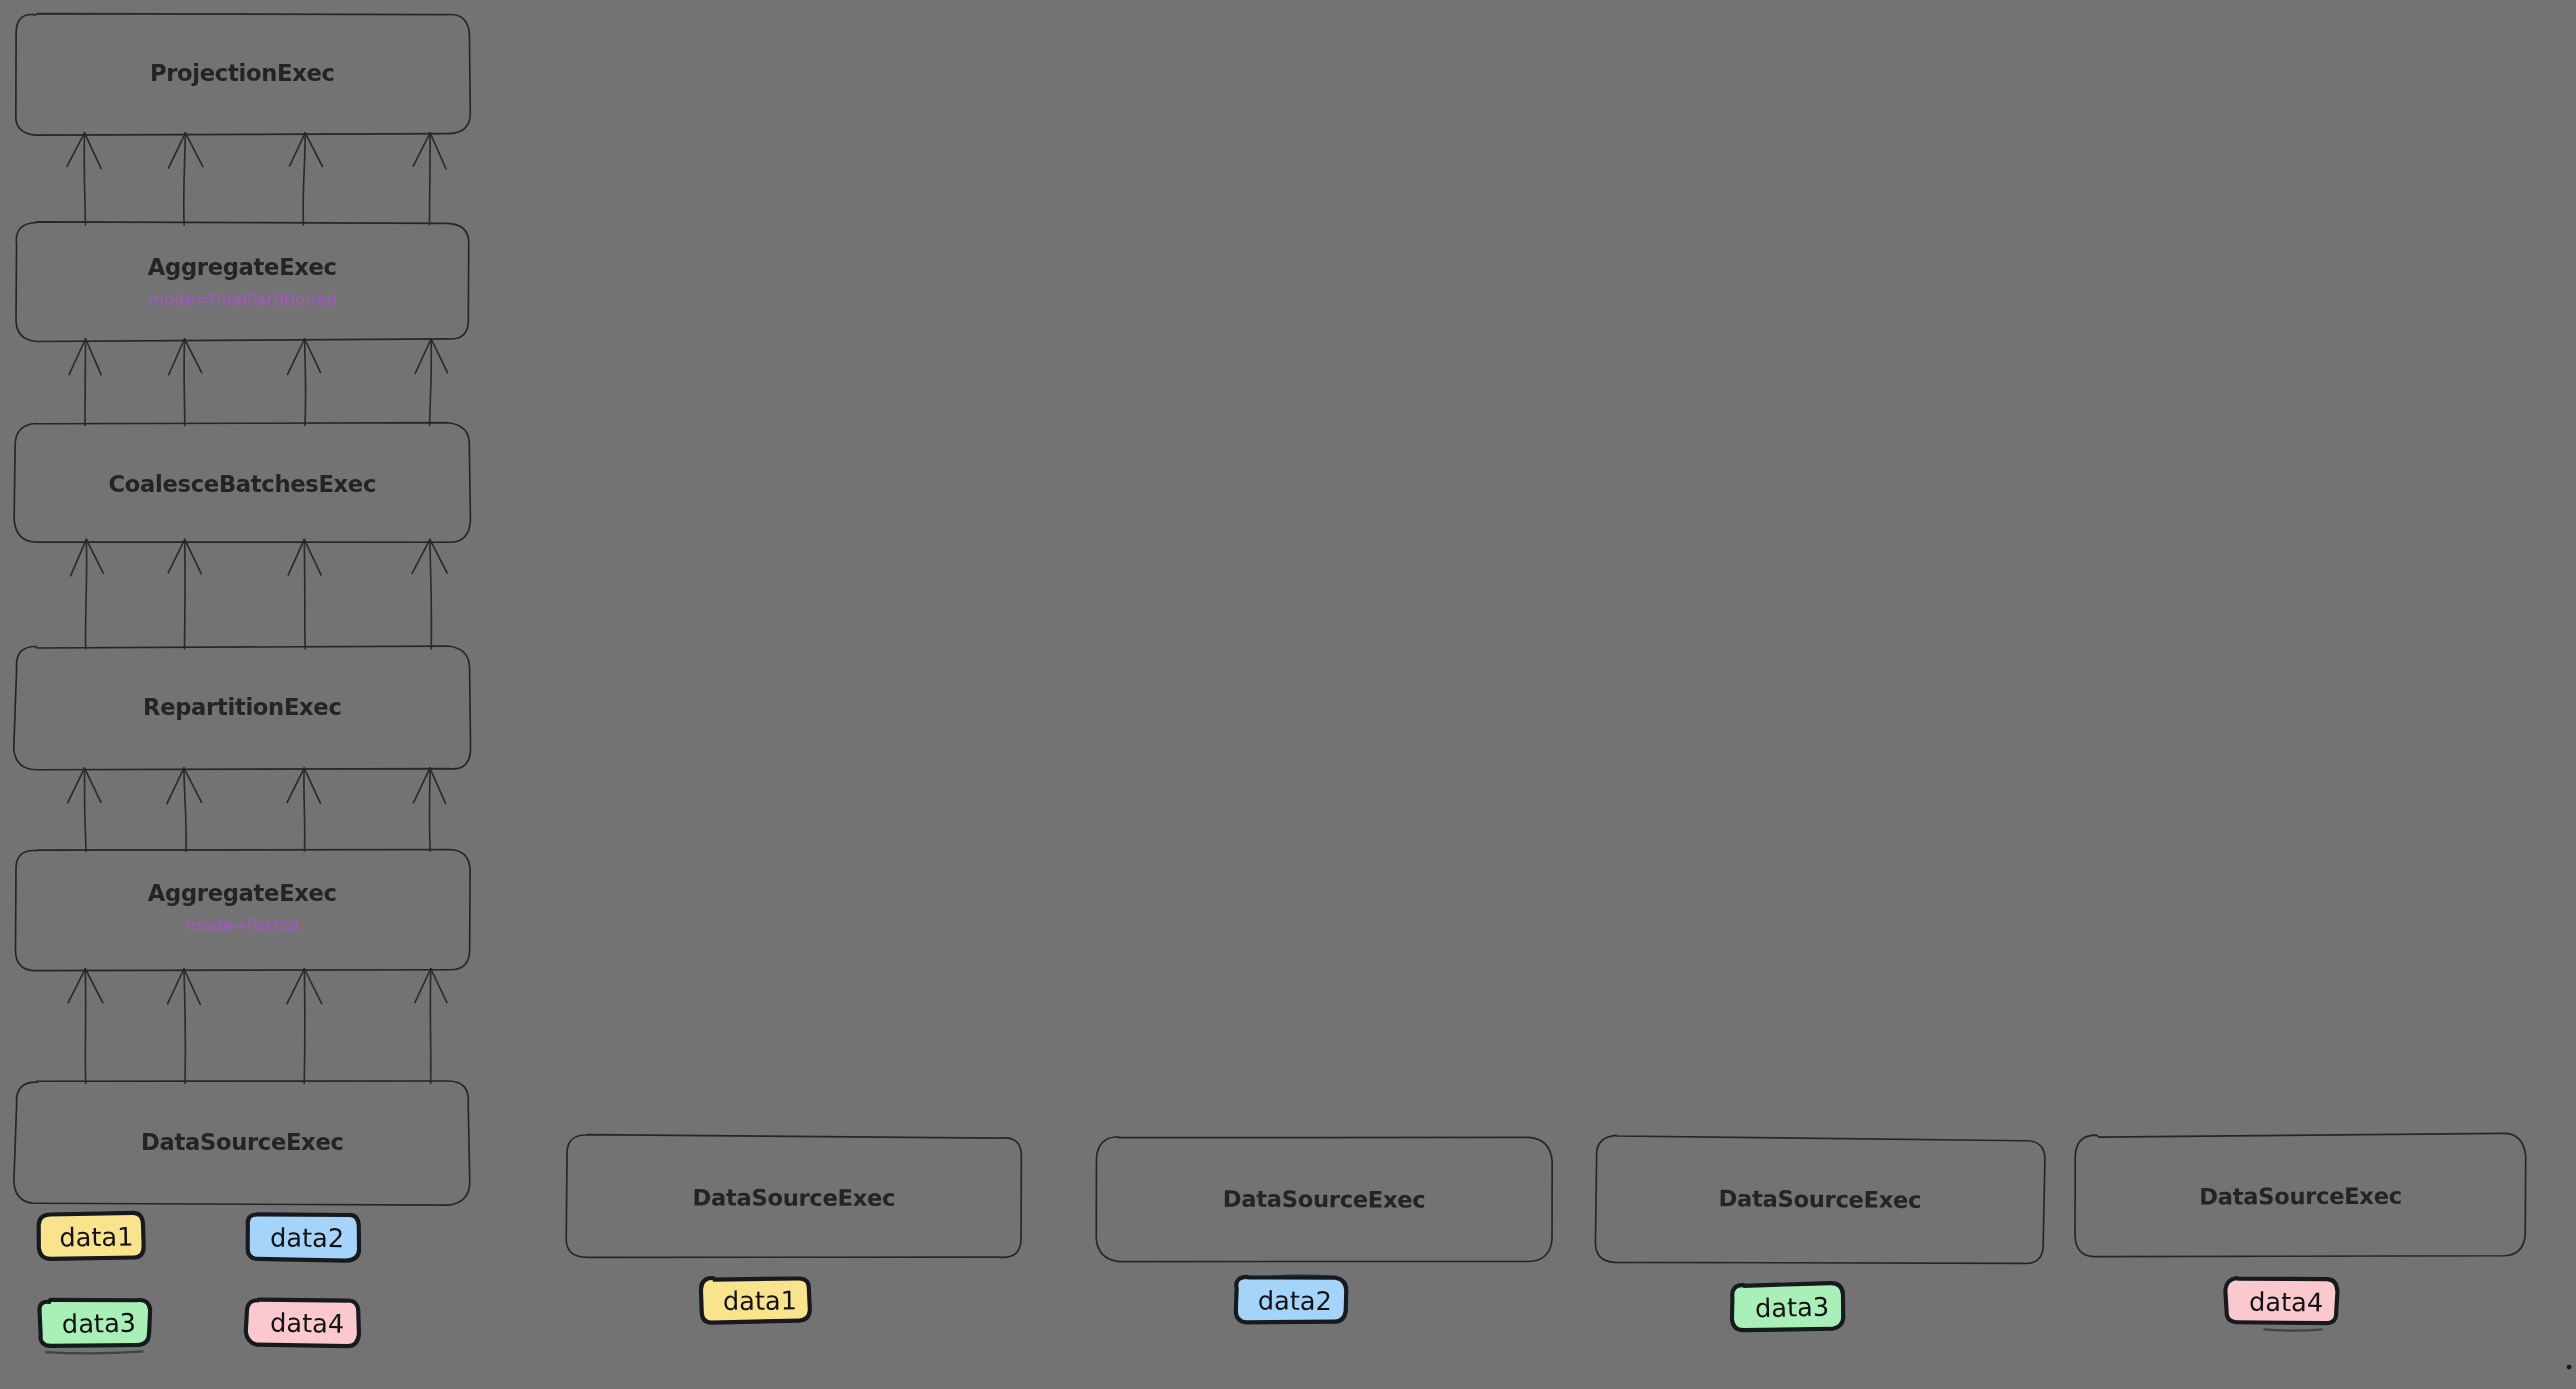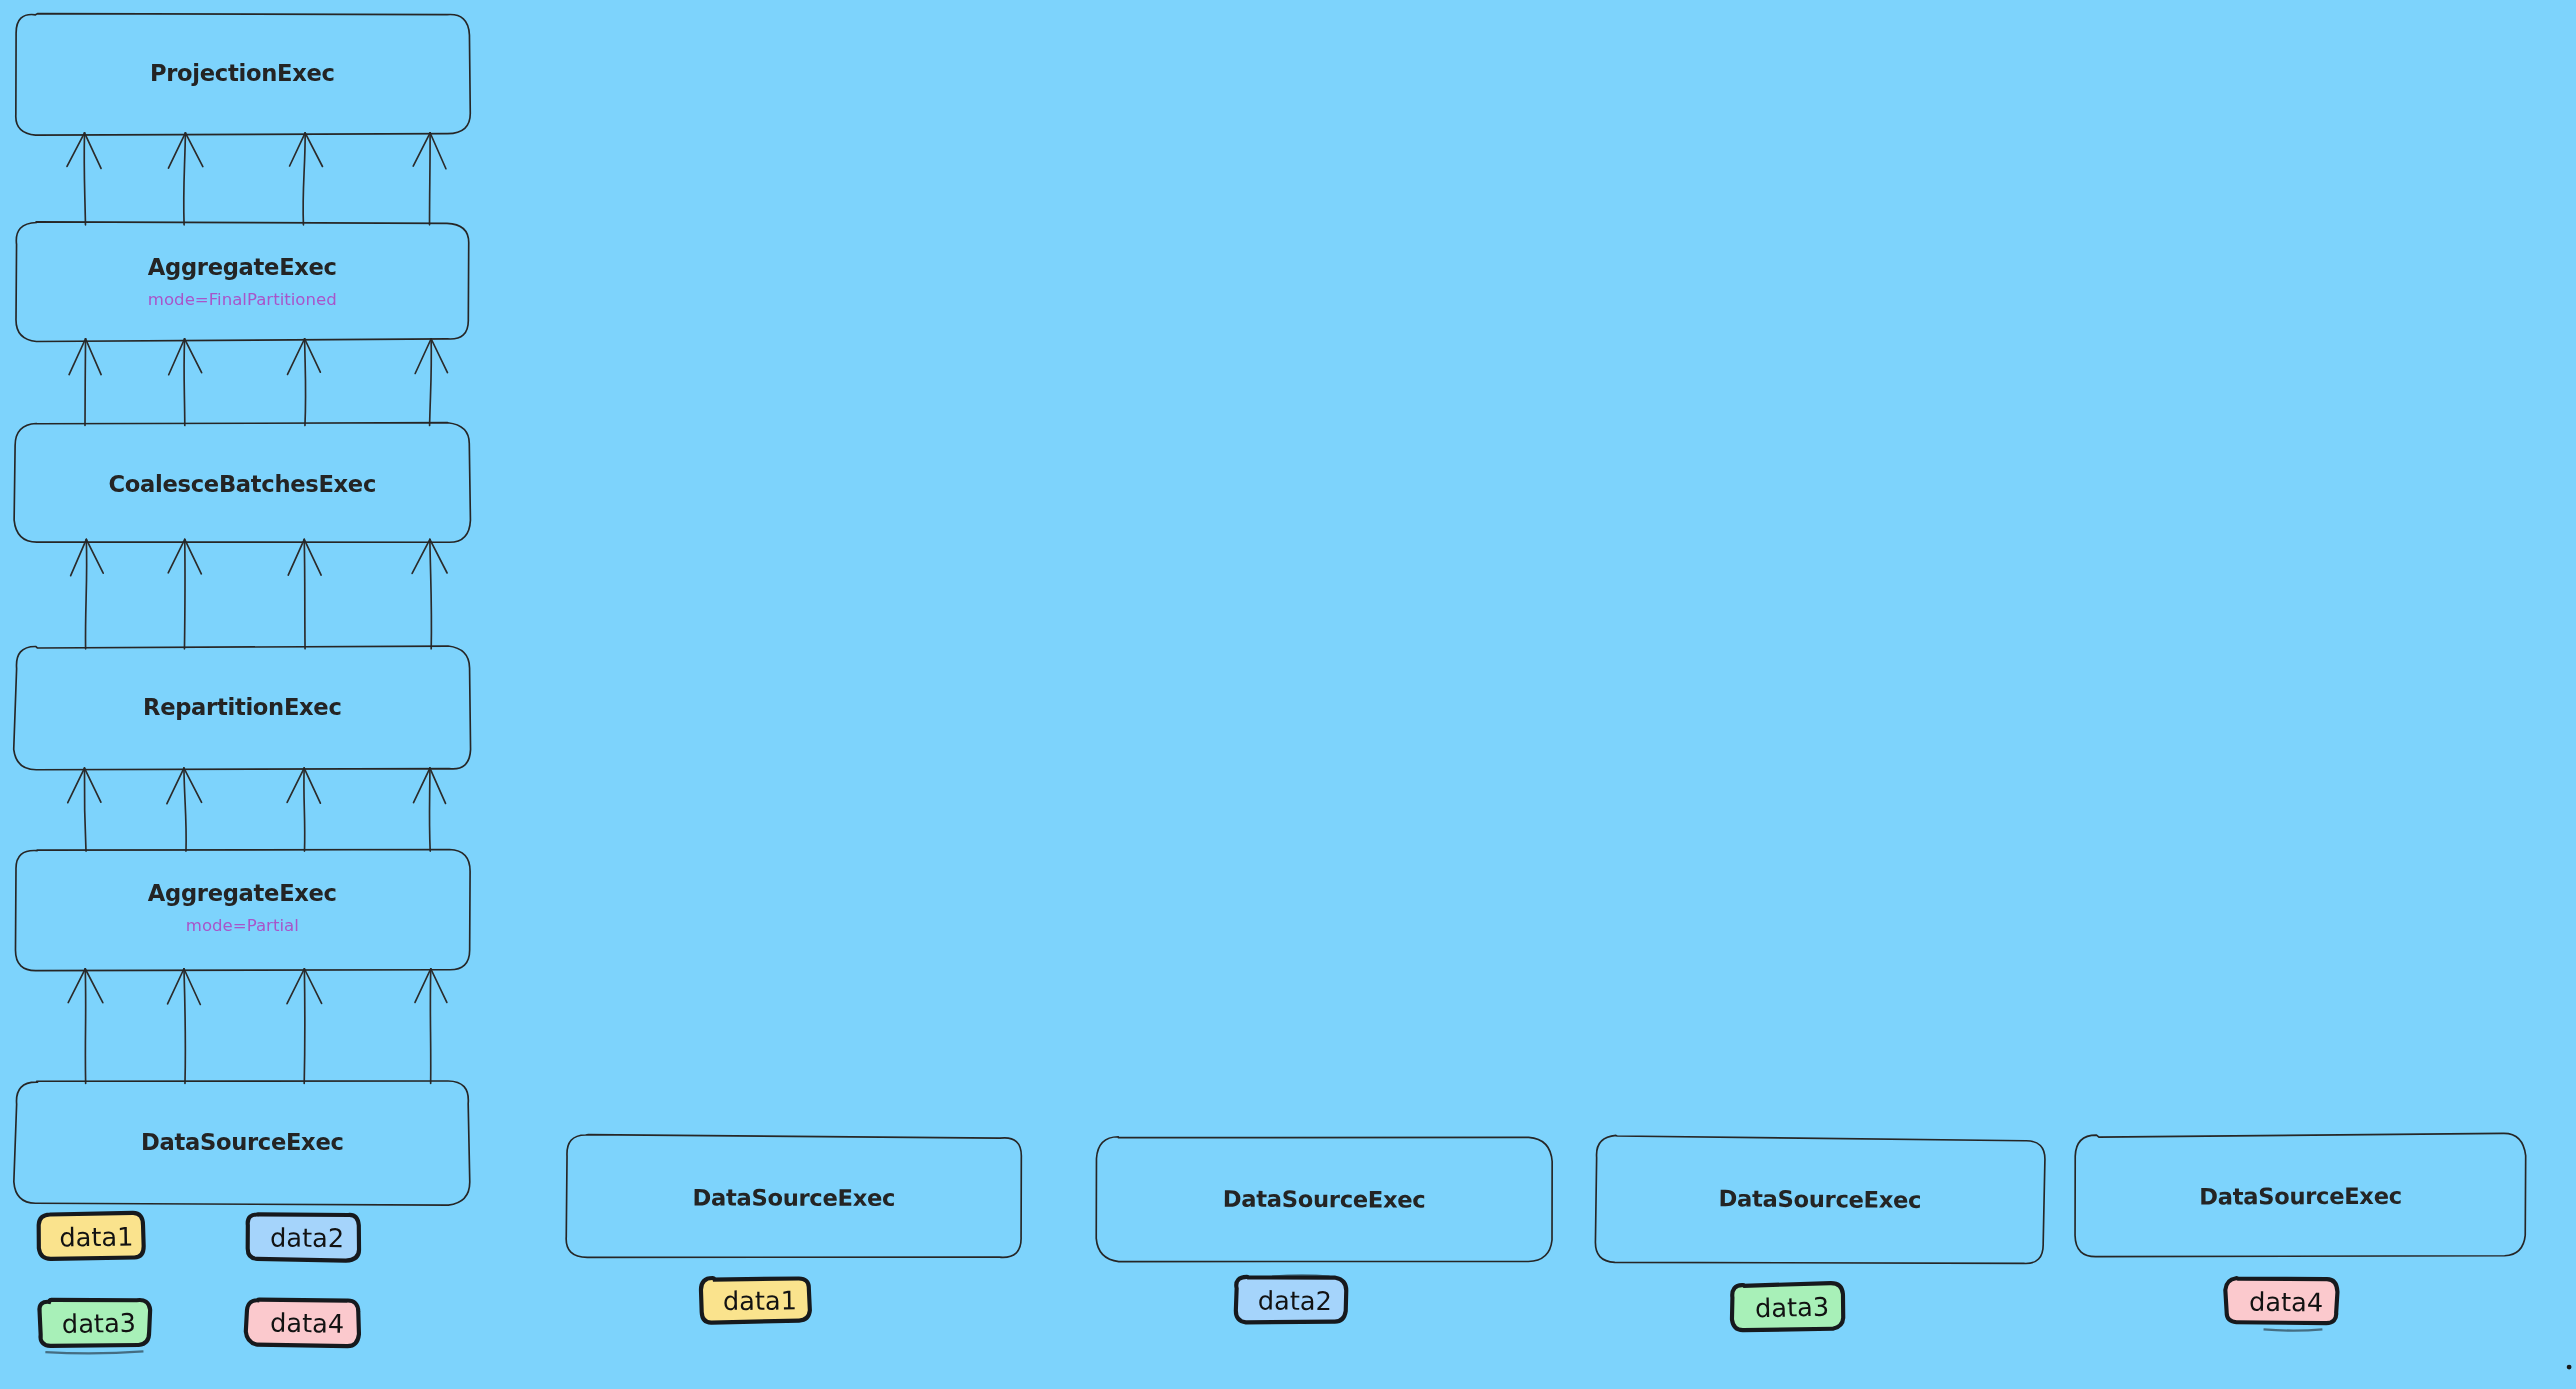--- a/index.html
+++ b/index.html
@@ -11,21 +11,21 @@
   body {
     width: 2576px;
     height: 1389px;
     overflow: hidden;
     font-family: "DejaVu Sans", sans-serif;
   }
   #canvas {
     position: relative;
     width: 2576px;
     height: 1389px;
-    background: #7dd3fc;
+    background: #737373;
   }
   svg.layer {
     position: absolute;
     top: 0; left: 0;
     width: 2576px;
     height: 1389px;
     overflow: visible;
   }
   
   .node-box {

